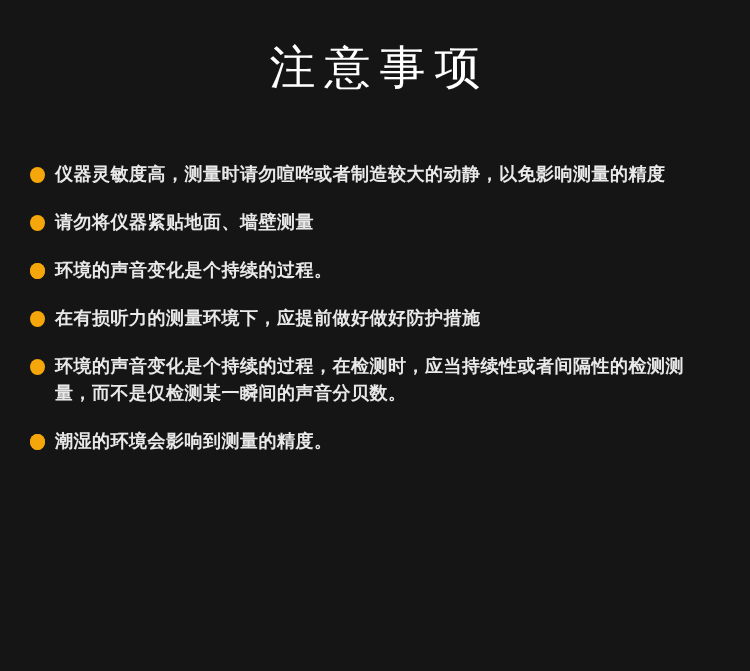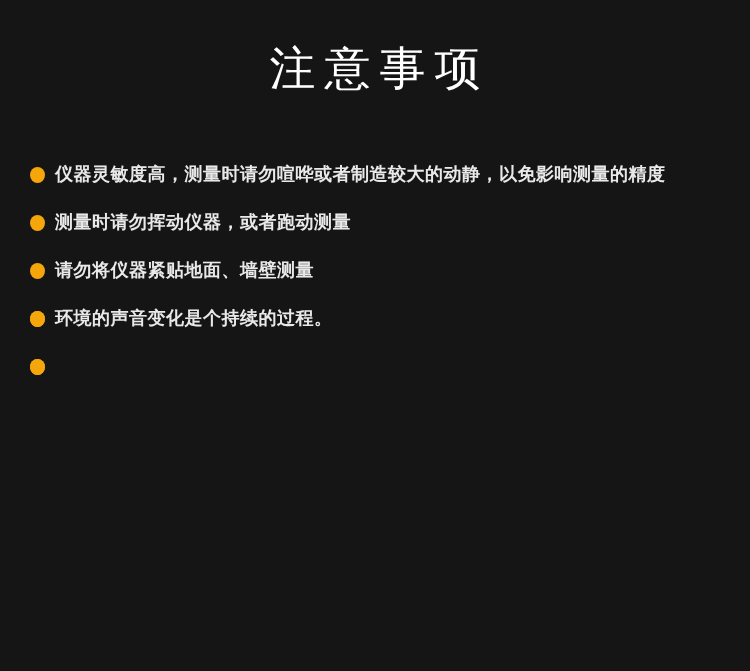--- a/index.html
+++ b/index.html
@@ -21,20 +21,21 @@
   }
   .title {
     margin: 0;
     text-align: center;
     color: var(--title-color, #ffffff);
     font-size: 46px;
     line-height: 60px;
     font-weight: 500;
     letter-spacing: 9px;
     text-indent: 9px; 
+    font-family: Liberation Serif, serif;
   }
   .notes {
     list-style: none;
     margin: 63px 0 7px 0;
     padding: 0 52px 0 30px;
   }
   .note {
     position: relative;
     padding-left: 25px;
     margin-bottom: 21px;
@@ -59,33 +60,38 @@
 
 <div class="page">
   <h1 class="title">注意事项</h1>
   <ul class="notes">
     <li class="note">
       <span class="bullet"></span>
       <span>仪器灵敏度高，测量时请勿喧哗或者制造较大的动静，以免影响测量的精度</span>
     </li>
     <li class="note">
       <span class="bullet"></span>
-      <span>测量时请勿挥动仪器，或者跑动测量</span>
-    </li>
-    <li class="note">
-      <span class="bullet"></span>
       <span>请勿将仪器紧贴地面、墙壁测量</span>
     </li>
     <li class="note">
       <span class="bullet"></span>
     </li>
     <li class="note">
       <span class="bullet"></span>
       <span>环境的声音变化是个持续的过程。</span>
     </li>
     <li class="note">
       <span class="bullet"></span>
+      <span>在有损听力的测量环境下，应提前做好做好防护措施</span>
     </li>
     <li class="note">
       <span class="bullet"></span>
+      <span>环境的声音变化是个持续的过程，在检测时，应当持续性或者间隔性的检测测量，而不是仅检测某一瞬间的声音分贝数。</span>
+    </li>
+    <li class="note">
+      <span class="bullet"></span>
+    </li>
+    <li class="note">
+      <span class="bullet"></span>
+      <span>潮湿的环境会影响到测量的精度。</span>
     </li>
   </ul>
 </div>
 
 </body></html>

